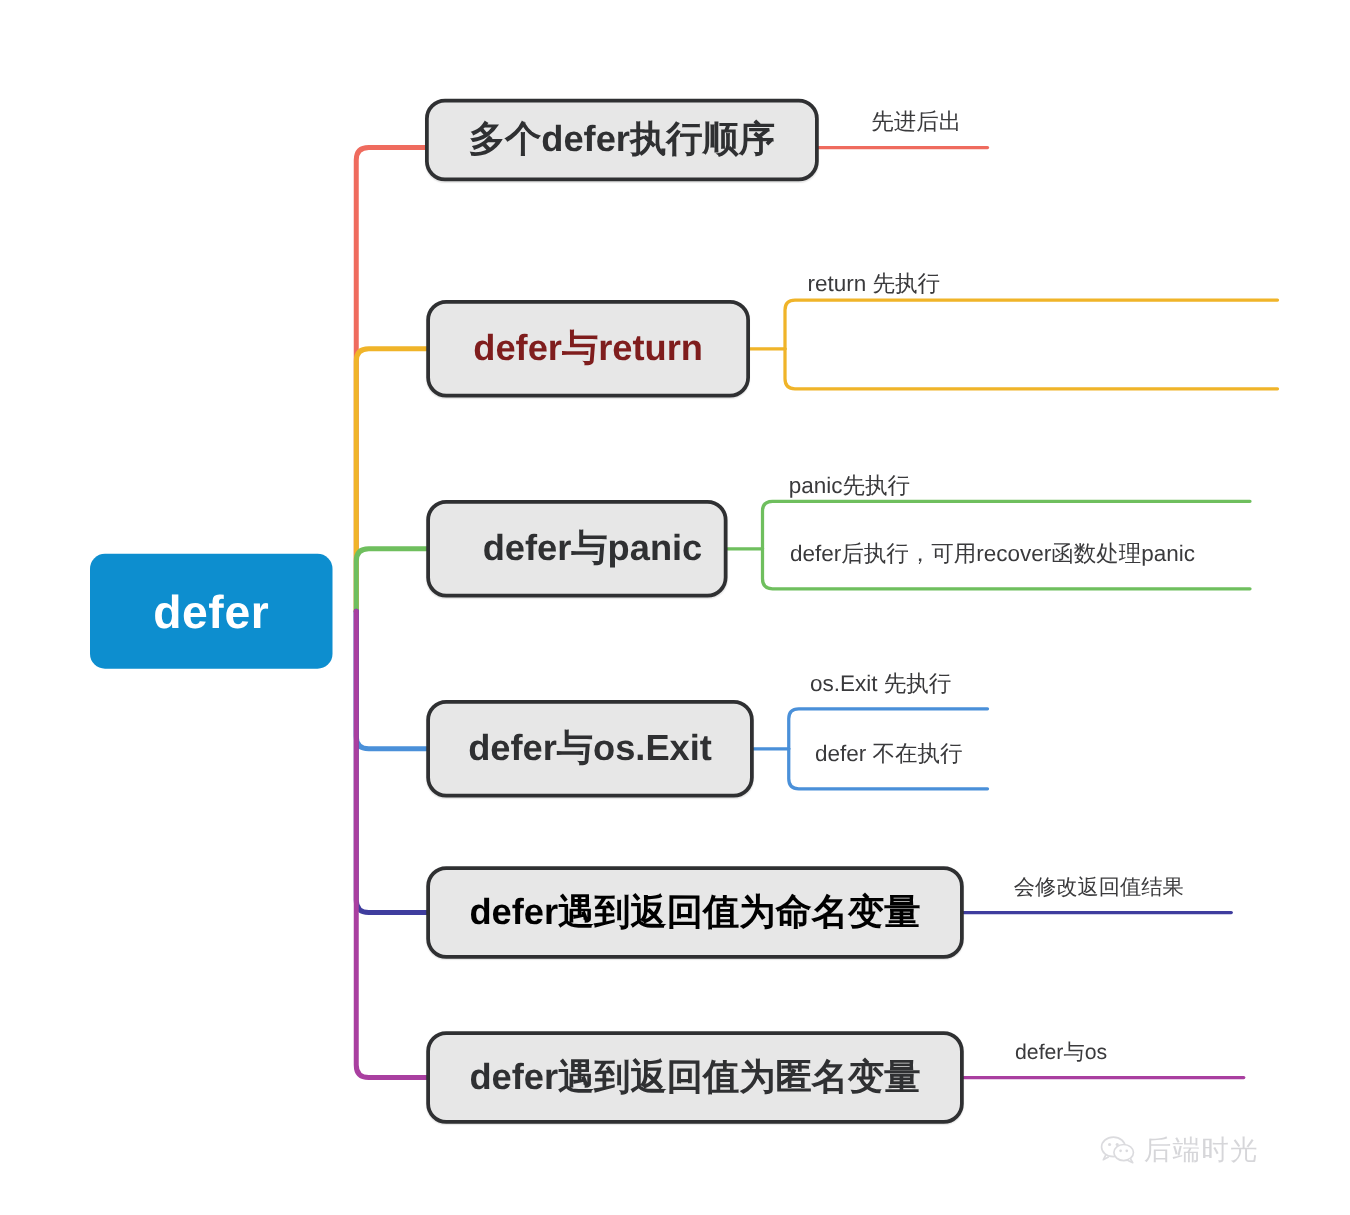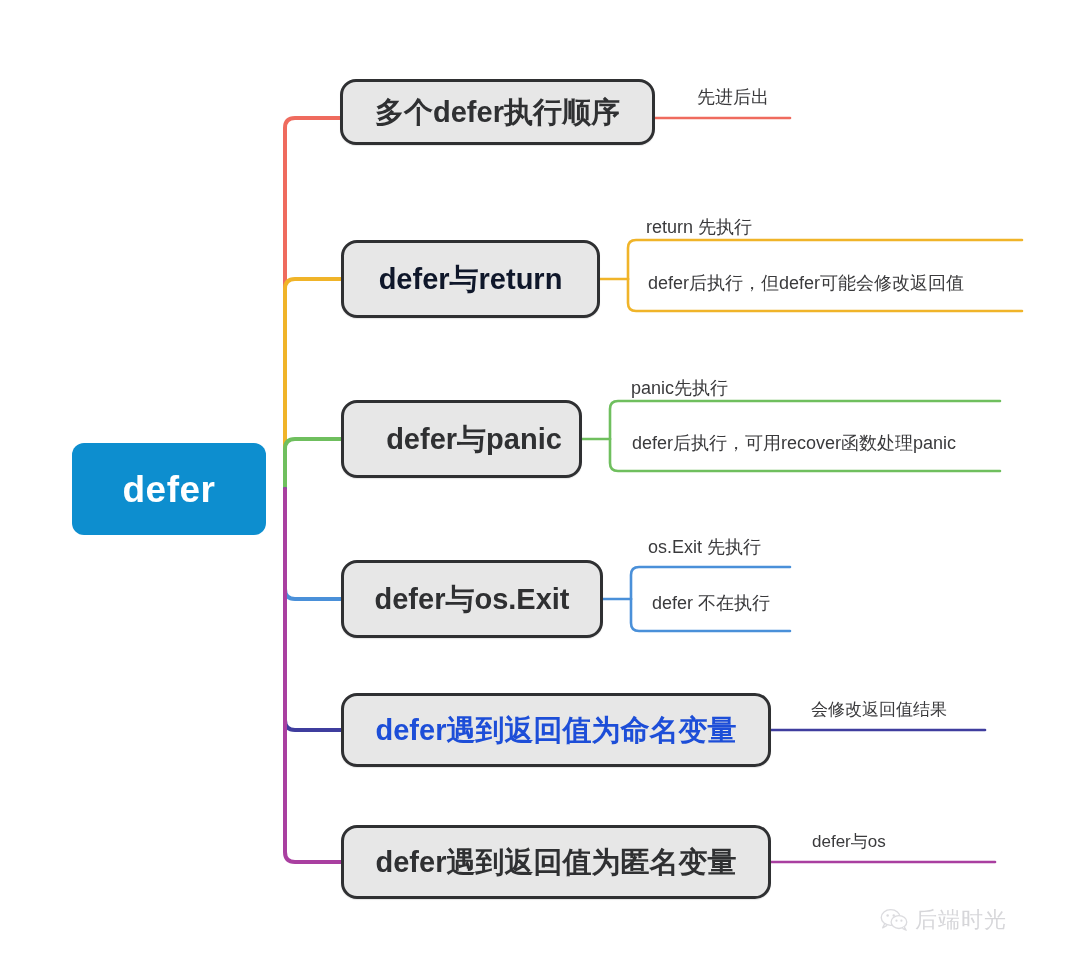--- a/index.html
+++ b/index.html
@@ -138,43 +138,42 @@
 
   <div class="root-node" style="background:#0d8ecf;">
     <span class="root-label">defer</span>
   </div>
 
   <div class="topic t1" style="background: rgb(231, 231, 231); border-color: rgb(47, 48, 50);">
     <span class="topic-label" style="color: rgb(47, 48, 50);">多个defer执行顺序</span>
   </div>
 
   <div class="topic t2" style="background: rgb(231, 231, 231); border-color: rgb(47, 48, 50);">
-    <span class="topic-label" style="color: #0f172a;">defer与return</span>
+    <span class="topic-label" style="color: #7f1d1d;">defer与return</span>
   </div>
 
   <div class="topic t3" style="background: rgb(231, 231, 231); border-color: rgb(47, 48, 50); padding-left: 25px;">
     <span class="topic-label" style="color: rgb(47, 48, 50);">defer与panic</span>
   </div>
 
   <div class="topic t4" style="background: rgb(231, 231, 231); border-color: rgb(47, 48, 50);">
     <span class="topic-label" style="color: rgb(47, 48, 50);">defer与os.Exit</span>
   </div>
 
   <div class="topic t5" style="background: rgb(231, 231, 231); border-color: rgb(47, 48, 50);">
-    <span class="topic-label" style="color: #1d4ed8;">defer遇到返回值为命名变量</span>
+    <span class="topic-label" style="color: #000000;">defer遇到返回值为命名变量</span>
   </div>
 
   <div class="topic t6" style="background: rgb(231, 231, 231); border-color: rgb(47, 48, 50);">
     <span class="topic-label" style="color: rgb(47, 48, 50);">defer遇到返回值为匿名变量</span>
   </div>
 
   <span class="leaf md" style="left:697px;top:88px;">先进后出</span>
 
   <span class="leaf md" style="left:646px;top:218px;">return 先执行</span>
-  <span class="leaf md" style="left:648px;top:274px;">defer后执行，但defer可能会修改返回值</span>
 
   <span class="leaf md" style="left:631px;top:379px;">panic先执行</span>
   <span class="leaf md" style="left:632px;top:434px;">defer后执行，可用recover函数处理panic</span>
 
   <span class="leaf md" style="left:648px;top:538px;">os.Exit 先执行</span>
   <span class="leaf md" style="left:652px;top:594px;">defer 不在执行</span>
 
   <span class="leaf sm" style="left:811px;top:701px;">会修改返回值结果</span>
 
   <span class="leaf sm" style="left:812px;top:833px;">defer与os</span>

